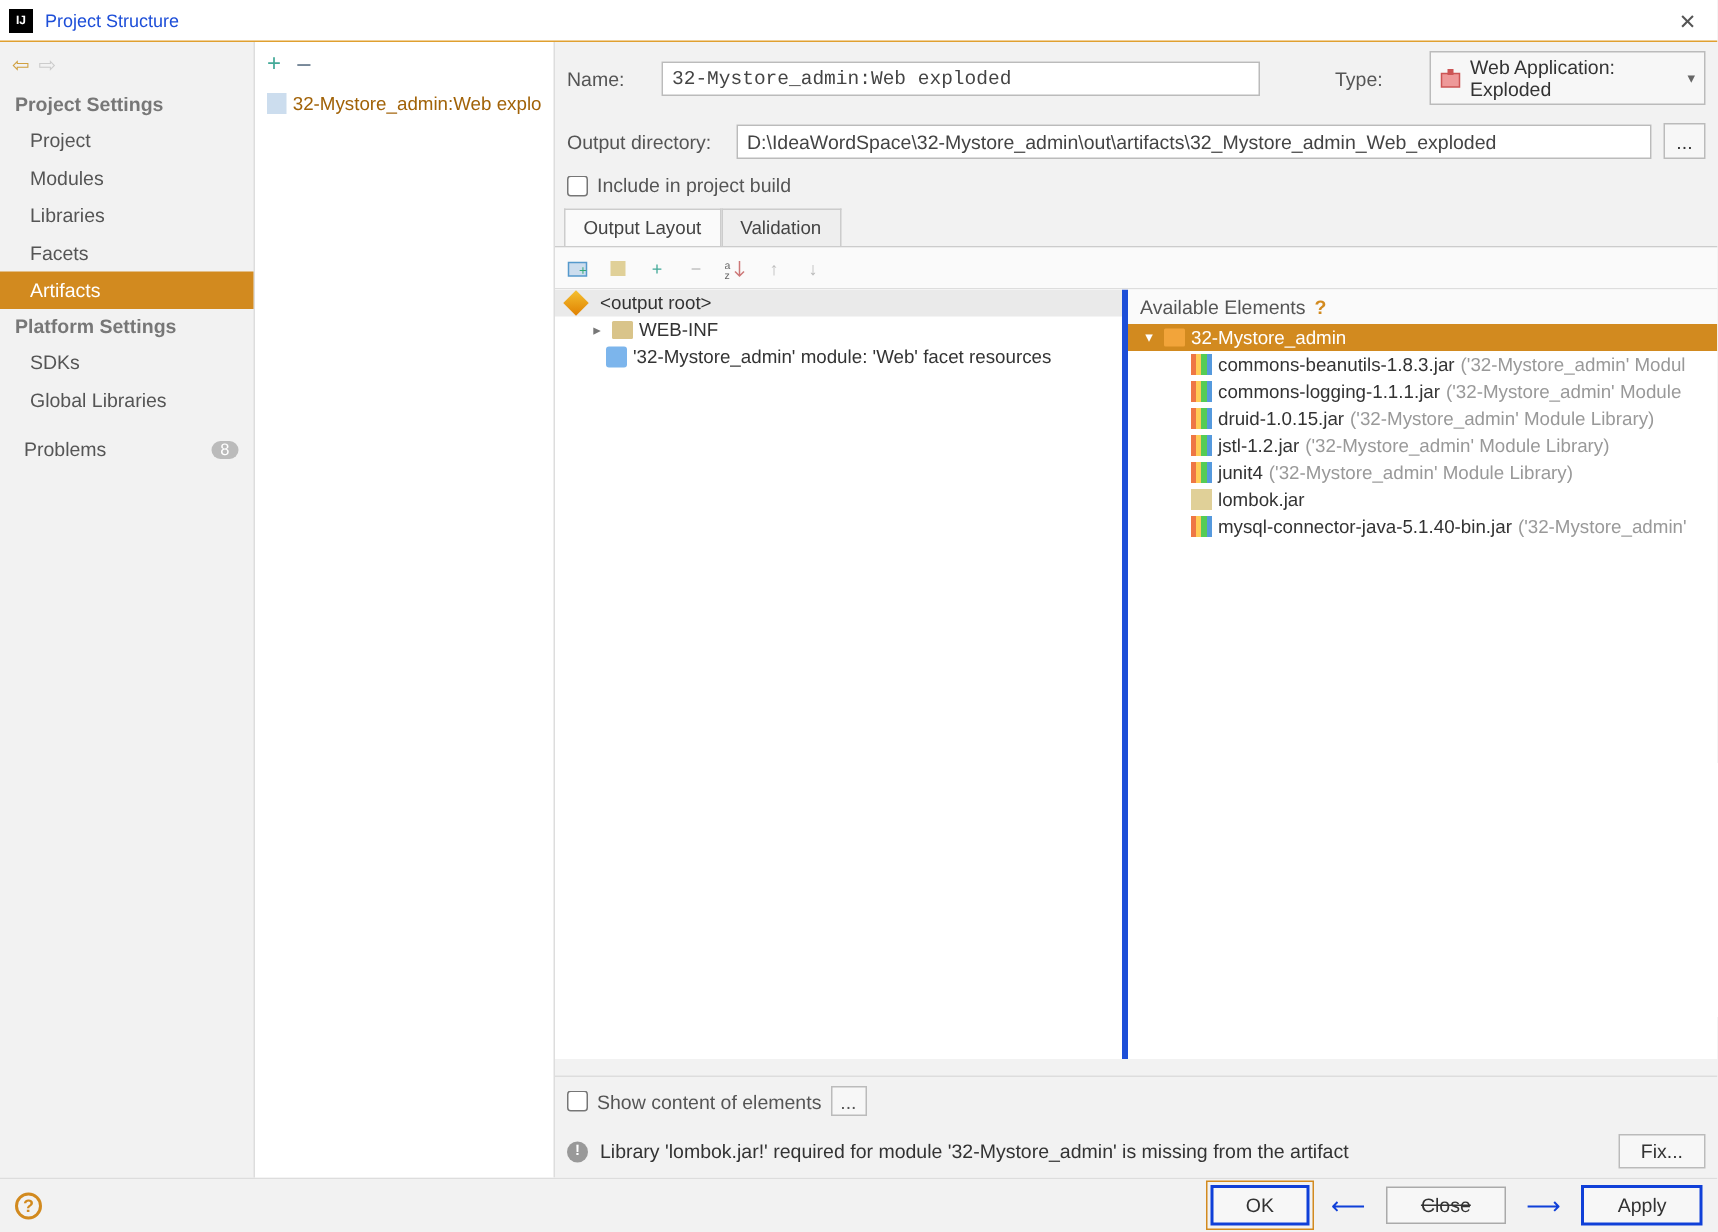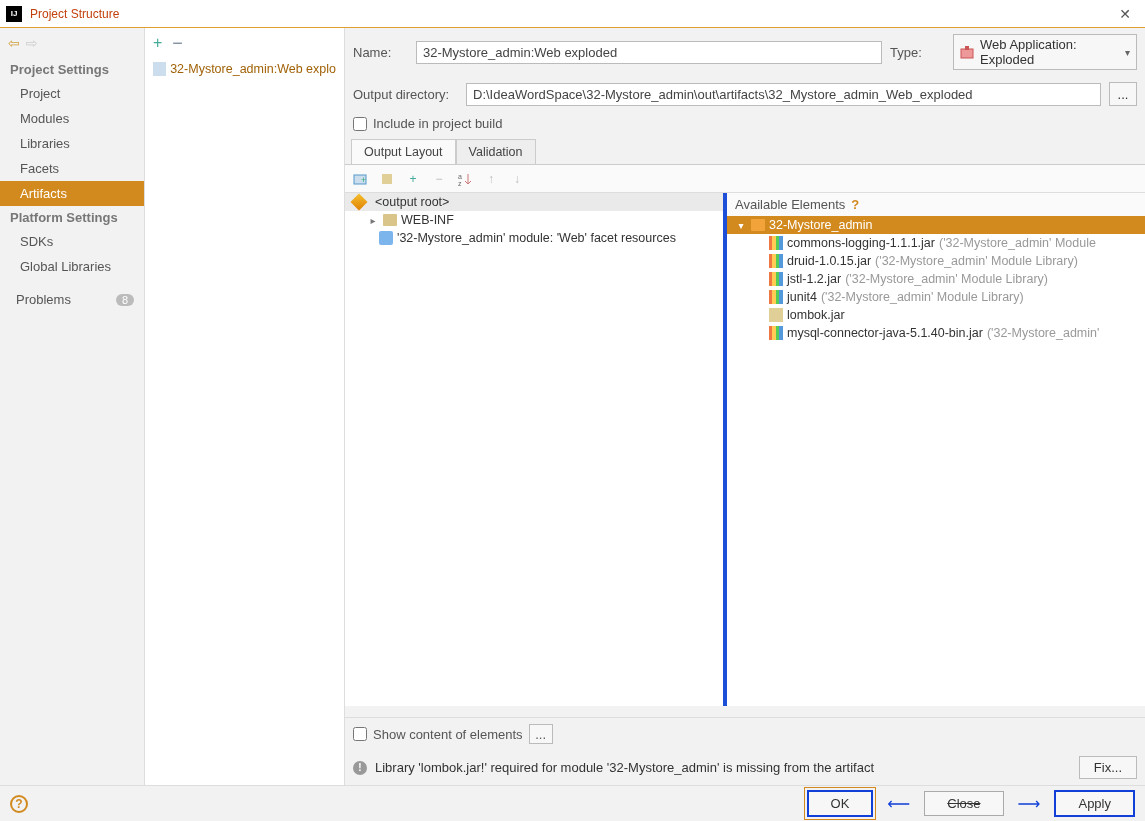--- a/index.html
+++ b/index.html
@@ -2,21 +2,21 @@
 <html><head>
 <meta charset="utf-8">
 <style>
 * { box-sizing: border-box; margin: 0; padding: 0; font-family: "Segoe UI", Arial, sans-serif; }
 body { width: 1145px; height: 821px; background: #f2f2f2; overflow: hidden; font-size: 13px; color: #333; }
 
 
 .titlebar { height: 28px; background: #fff; border-bottom: 1px solid #e0a030; display: flex; align-items: center; padding: 0 6px; }
 .titlebar .app-icon { width: 16px; height: 16px; background: #000; margin-right: 8px; display:flex; align-items:center; justify-content:center; }
 .titlebar .app-icon::before { content:"IJ"; color:#fff; font-size:8px; font-weight:bold; }
-.titlebar .title { flex: 1; font-size: 12px; color:#c2410c; }
+.titlebar .title { flex: 1; font-size: 12px; color:#1d4ed8; }
 .titlebar .close { width: 28px; text-align: center; font-size: 14px; color:#555; cursor: pointer; }
 
 .main { display: flex; height: 757px; }
 
 
 .sidebar { width: 170px; background: #f2f2f2; border-right: 1px solid #ddd; display: flex; flex-direction: column; }
 .nav-arrows { height: 30px; display:flex; gap:6px; align-items:center; padding:0 8px; }
 .arrow { font-size:14px; color:#d0a040; cursor:pointer; }
 .arrow.dim { color:#ccc; }
 .section-header { font-weight: bold; color:#777; padding: 4px 10px; font-size:13px; }
@@ -32,21 +32,21 @@
 .minus { color:#789; font-size:18px; cursor:pointer; }
 .midlist .item { padding:4px 8px; display:flex; align-items:center; gap:4px; white-space:nowrap; overflow:hidden; font-size:12.5px; color:#a16207;}
 .artifact-icon { width:14px; height:14px; background:#cde; display:inline-block; }
 
 
 .content { flex:1; background:#f2f2f2; display:flex; flex-direction:column; }
 .form-row { display:flex; align-items:center; padding:6px 8px; gap:8px; }
 .label { min-width: 55px; color:#555; }
 .label.wide { min-width:105px; }
 input[type=text] { border:1px solid #bbb; padding:3px 6px; font-size:13px; background:#fff; color:#444; }
-.name-input { width:466px; }
+.name-input { width:399px;font-family:Liberation Mono, monospace; }
 .type-select { display:flex; align-items:center; border:1px solid #bbb; background:#f7f7f7; padding:2px 6px; width:184px; gap:6px; cursor:pointer; }
 .type-select .gift-icon { width:14px; height:14px; display:inline-block; }
 .type-select .chev { margin-left:auto; color:#666; font-size:10px; }
 .output-input { flex:1; }
 .browse-btn { width:28px; height:24px; border:1px solid #bbb; background:#f7f7f7; text-align:center; cursor:pointer; display:flex; align-items:center; justify-content:center; }
 .checkbox-row { display:flex; align-items:center; gap:6px; padding:4px 8px 8px; color:#555; }
 input[type=checkbox]{ width:14px; height:14px; }
 
 
 .tabs { display:flex; border-bottom:1px solid #ccc; padding-left:6px; }
@@ -215,20 +215,25 @@
           <span class="help-q">?</span>
         </div>
         <div class="tree-row orange-sel" style="padding-left:8px">
           <span class="chev-tree white">▾</span>
           <span class="folder-icon orange"></span>
           <span>32-Mystore_admin</span>
         </div>
         <div id="libs-container">
             <div class="tree-row" style="padding-left: 42px;">
               <span class="jar-icon"></span>
+              <span>commons-beanutils-1.8.3.jar</span>
+              <span class="muted"> ('32-Mystore_admin' Modul</span>
+            </div>
+            <div class="tree-row" style="padding-left: 42px;">
+              <span class="jar-icon"></span>
               <span>commons-logging-1.1.1.jar</span>
               <span class="muted"> ('32-Mystore_admin' Module</span>
             </div>
             <div class="tree-row" style="padding-left: 42px;">
               <span class="jar-icon"></span>
               <span>druid-1.0.15.jar</span>
               <span class="muted"> ('32-Mystore_admin' Module Library)</span>
             </div>
             <div class="tree-row" style="padding-left: 42px;">
               <span class="jar-icon"></span>

